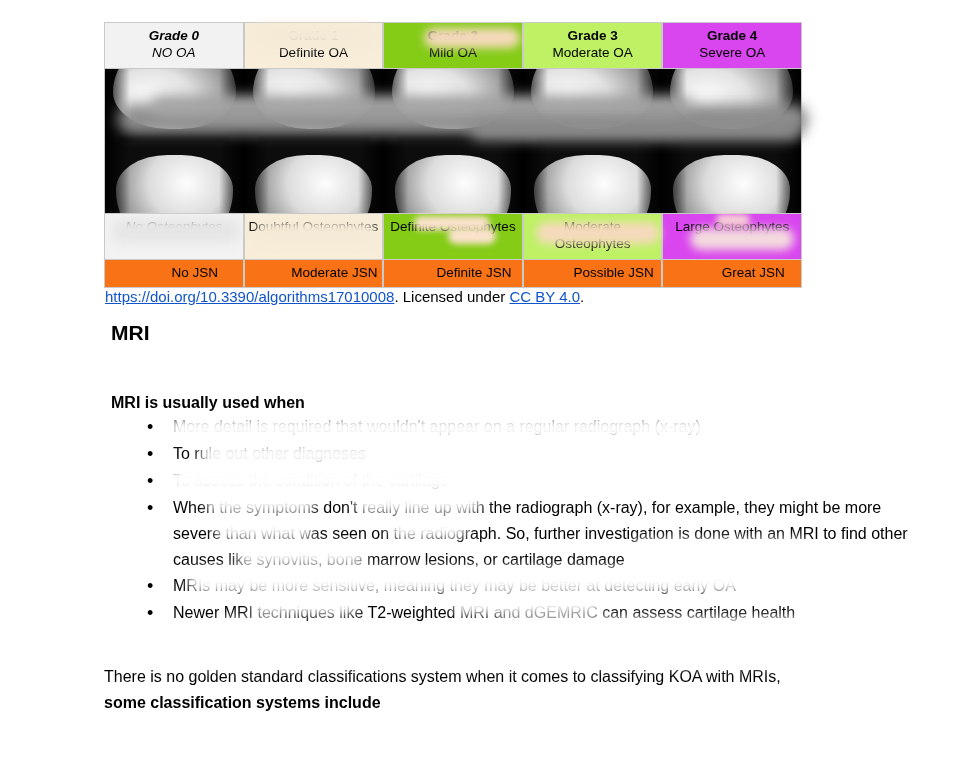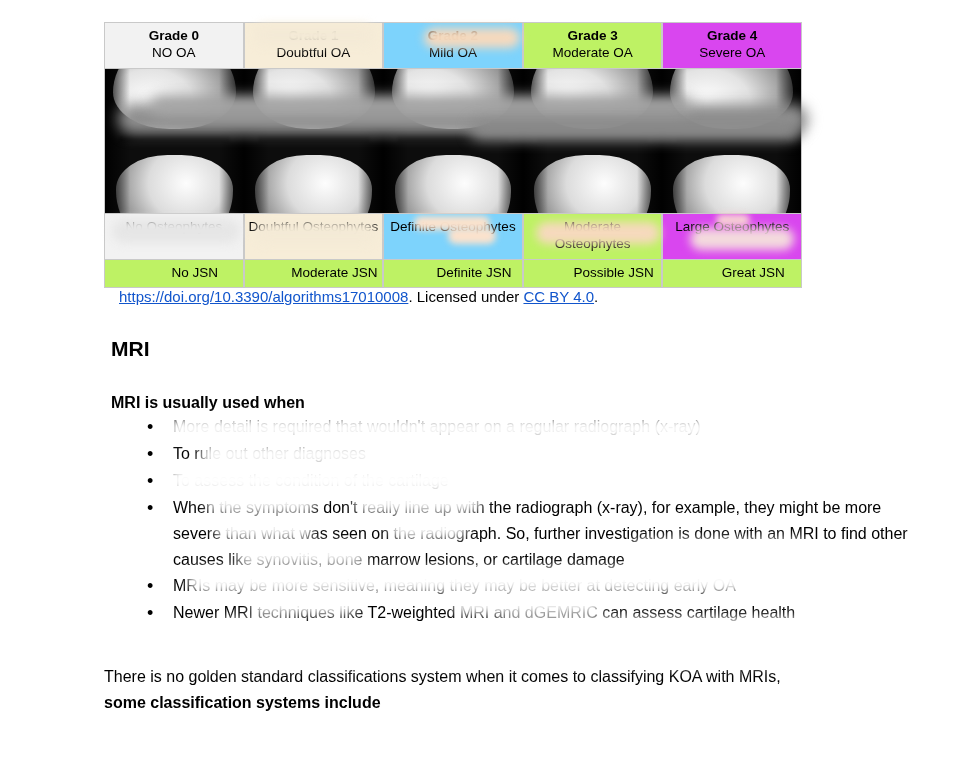--- a/index.html
+++ b/index.html
@@ -37,23 +37,23 @@
     padding: 5px 2px 6px 2px;
     position: relative;
   }
   .grade-cell .g-title {
     font-weight: bold;
     display: block;
   }
   .grade-cell .g-sub {
     display: block;
   }
-  .c0 { background: #f2f2f2; }
+  .c0 { background: #f2f2f2; font-style: italic; }
   .c1 { background: #f7edd8; }
-  .c2 { background: #7dd3fc; }
+  .c2 { background: #84cc16; }
   .c3 { background: #bef264; }
   .c4 { background: #d946ef; }
 
   
   .xray-strip {
     display: flex;
     width: 100%;
     height: 145px;
     border: 1px solid #c9c9c9;
     border-top: none;
@@ -111,21 +111,21 @@
 
   
   .feature-row .grade-cell {
     min-height: 44px;
     font-size: 13.5px;
     border-top: none;
   }
   .jsn-row .grade-cell {
     font-size: 13.5px;
     border-top: none;
-    background: #bef264;
+    background: #f97316;
     padding-left: 44px;
   }
 
   
   .redact {
     position: absolute;
     background: #ffffff;
     border-radius: 16px;
     filter: blur(3px);
     z-index: 20;
@@ -149,34 +149,34 @@
     filter: blur(5px);
   }
   .redact.dark {
     background: #9c9c9c;
     filter: blur(7px);
   }
 
   
   .caption {
     position: absolute;
-    left: 119px;
+    left: 105px;
     top: 286px;
     font-size: 15px;
     line-height: 1.5;
   }
   .caption a {
     color: #1155cc;
     text-decoration: underline;
   }
 
   .h-mri {
     position: absolute;
     left: 111px;
-    top: 337px;
+    top: 321px;
     font-size: 21px;
     font-weight: bold;
   }
   .lead {
     position: absolute;
     left: 111px;
     top: 394px;
     font-size: 16px;
     font-weight: bold;
   }
@@ -220,21 +220,21 @@
 
 <div class="figure">
 
   <div class="grade-row">
     <div class="grade-cell c0">
       <span class="g-title">Grade 0</span>
       <span class="g-sub">NO OA</span>
     </div>
     <div class="grade-cell c1">
       <span class="g-title">Grade 1</span>
-      <span class="g-sub">Doubtful OA</span>
+      <span class="g-sub">Definite OA</span>
     </div>
     <div class="grade-cell c2">
       <span class="g-title">Grade 2</span>
       <span class="g-sub">Mild OA</span>
     </div>
     <div class="grade-cell c3">
       <span class="g-title">Grade 3</span>
       <span class="g-sub">Moderate OA</span>
     </div>
     <div class="grade-cell c4">

